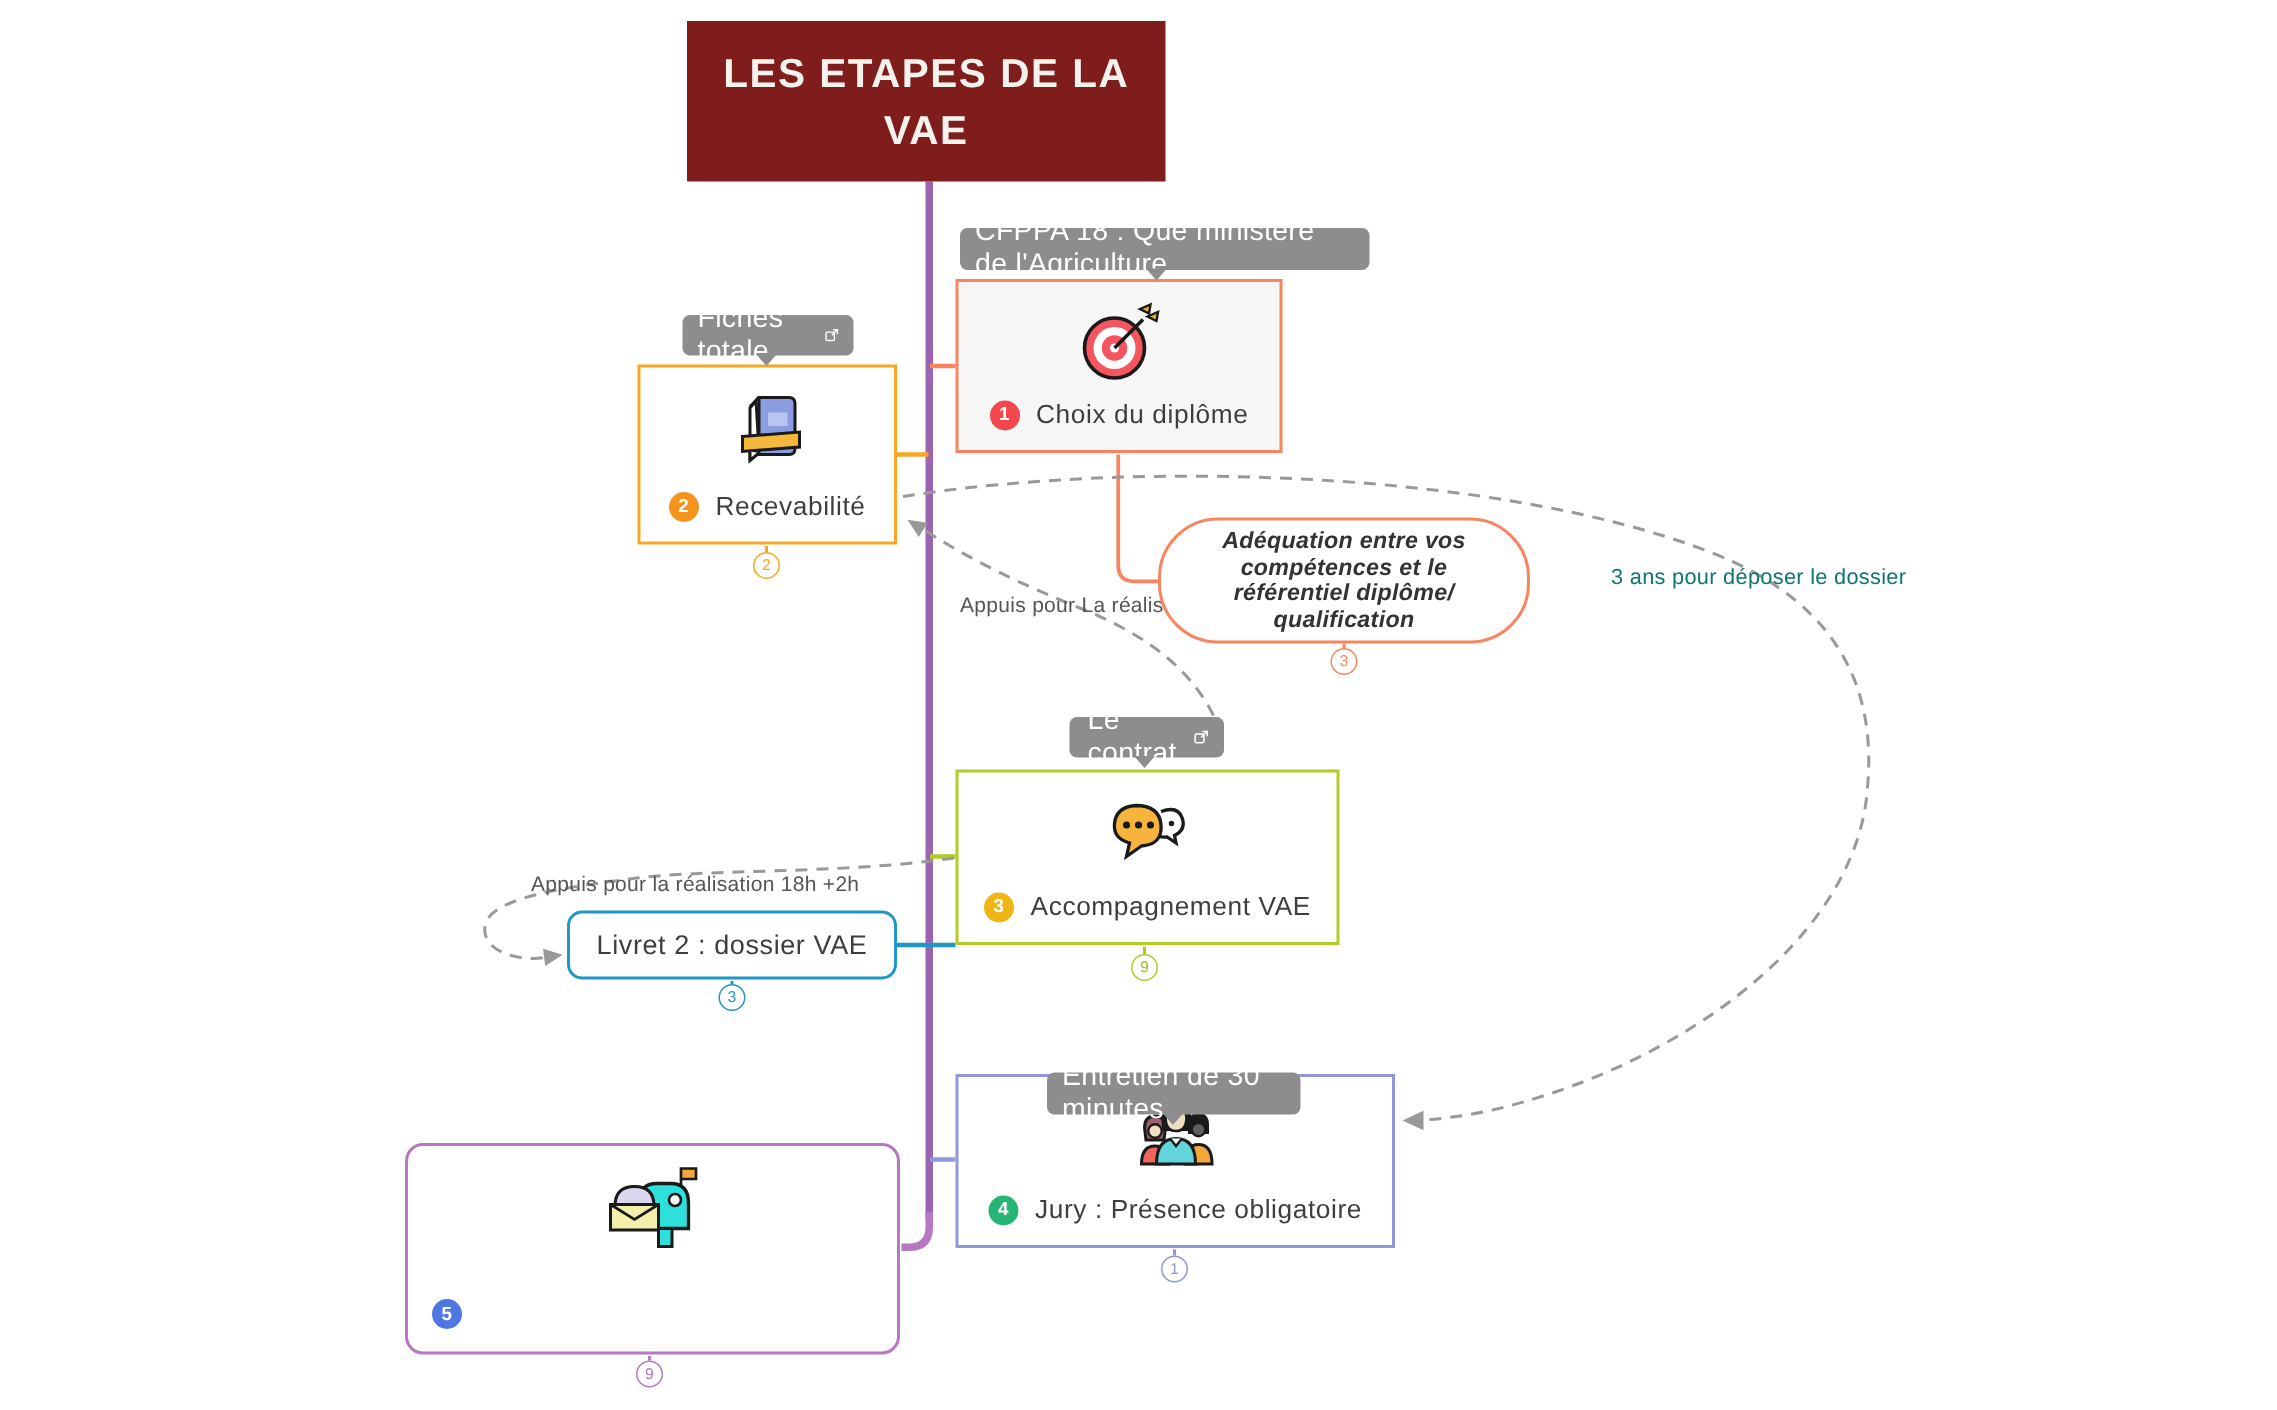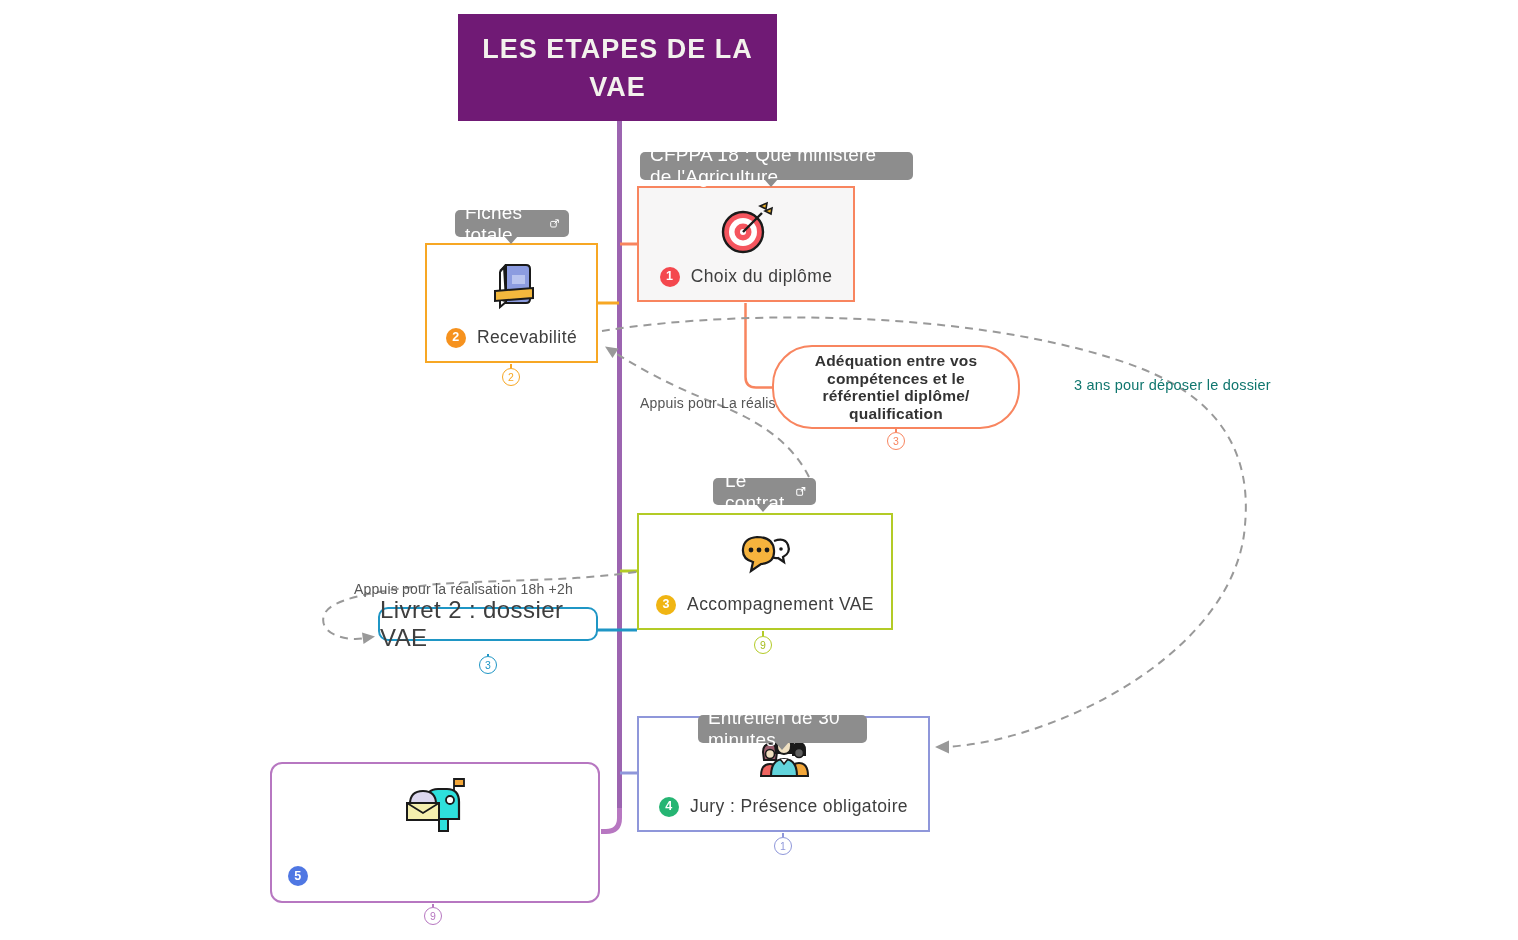--- a/index.html
+++ b/index.html
@@ -3,21 +3,21 @@
 <meta charset="utf-8">
 <style>
   html,body{margin:0;padding:0;background:#ffffff;}
   body{font-family:"Liberation Sans","DejaVu Sans",sans-serif;color:#3e3e3e;}
   .canvas{position:relative;width:1518px;height:940px;background:#ffffff;overflow:hidden;}
 
   
   #connector-layer{position:absolute;left:0;top:0;width:1518px;height:940px;z-index:1;}
 
   
-  .root-node{position:absolute;left:458px;top:14px;width:319px;height:107px;background:#701a75;
+  .root-node{position:absolute;left:458px;top:14px;width:319px;height:107px;background:#7f1d1d;
     color:#f3f2ed;display:flex;align-items:center;justify-content:center;text-align:center;
     font-size:27px;font-weight:600;letter-spacing:1px;line-height:38px;z-index:3;}
   .root-node .root-text{width:290px;}
 
   
   .node{position:absolute;background:#ffffff;border:2px solid #ccc;box-sizing:border-box;z-index:3;}
   .node-icon{position:absolute;top:10px;left:50%;transform:translateX(-50%);}
   .node-label{position:absolute;left:0;right:0;bottom:13px;display:flex;align-items:center;justify-content:center;gap:11px;
     font-size:17.5px;letter-spacing:.4px;color:#3e3e3e;font-weight:500;}
   .num-badge{width:20px;height:20px;min-width:20px;border-radius:50%;color:#fff;font-size:12.5px;font-weight:bold;
@@ -25,25 +25,25 @@
 
   .node-choix{left:637px;top:186px;width:218px;height:116px;border-color:#f8855f;background:#f7f6f6;}
   .node-recevabilite{left:425px;top:243px;width:173px;height:120px;border-color:#f7a724;}
   .node-accompagnement{left:637px;top:513px;width:256px;height:117px;border-color:#b3cb26;}
   .node-jury{left:637px;top:716px;width:293px;height:116px;border-color:#8f97da;}
   .node-resultat{left:270px;top:762px;width:330px;height:141px;border-color:#b777c1;border-radius:12px;}
   .node-resultat .node-label{justify-content:flex-start;padding-left:16px;gap:10px;bottom:15px;}
   .node-resultat .label-text{width:274px;line-height:23px;}
 
   .node-adequation{left:772px;top:345px;width:248px;height:84px;border:2px solid #f8855f;border-radius:40px;
-    display:flex;align-items:center;justify-content:center;text-align:center;}
+    display:flex;align-items:center;justify-content:center;text-align:center;font-style:italic;}
   .node-adequation .label-text{width:212px;font-size:15.5px;font-weight:bold;line-height:17.5px;color:#333;letter-spacing:.2px;}
 
-  .node-livret{left:378px;top:607px;width:220px;height:34px;border:2px solid #1f96c5;border-radius:10px;
-    display:flex;align-items:center;justify-content:center;font-size:24px;letter-spacing:.4px;color:#3e3e3e;}
+  .node-livret{left:378px;top:607px;width:220px;height:46px;border:2px solid #1f96c5;border-radius:10px;
+    display:flex;align-items:center;justify-content:center;font-size:18px;letter-spacing:.4px;color:#3e3e3e;}
 
   
   .tooltip{position:absolute;height:27px;background:#8d8d8d;border-radius:5px;color:#fff;
     display:flex;align-items:center;justify-content:center;gap:8px;font-size:19px;letter-spacing:.2px;
     z-index:4;box-sizing:border-box;padding:0 10px;}
   .tooltip .ptr{position:absolute;bottom:-7px;width:0;height:0;border-left:7px solid transparent;
     border-right:7px solid transparent;border-top:8px solid #8d8d8d;}
   .tt-choix{left:640px;top:152px;width:273px;height:28px;}
   .tt-choix .ptr{left:124px;}
   .tt-recevabilite{left:455px;top:210px;width:114px;}

